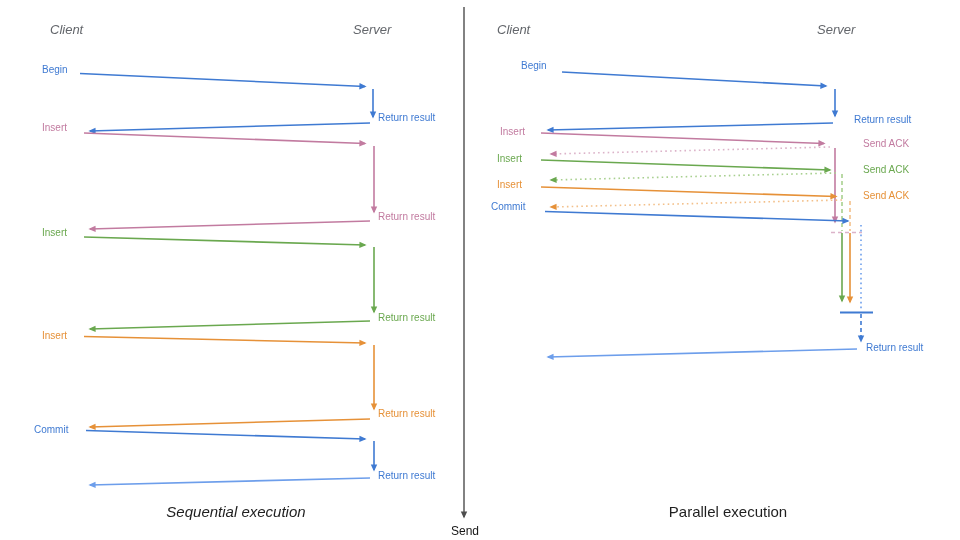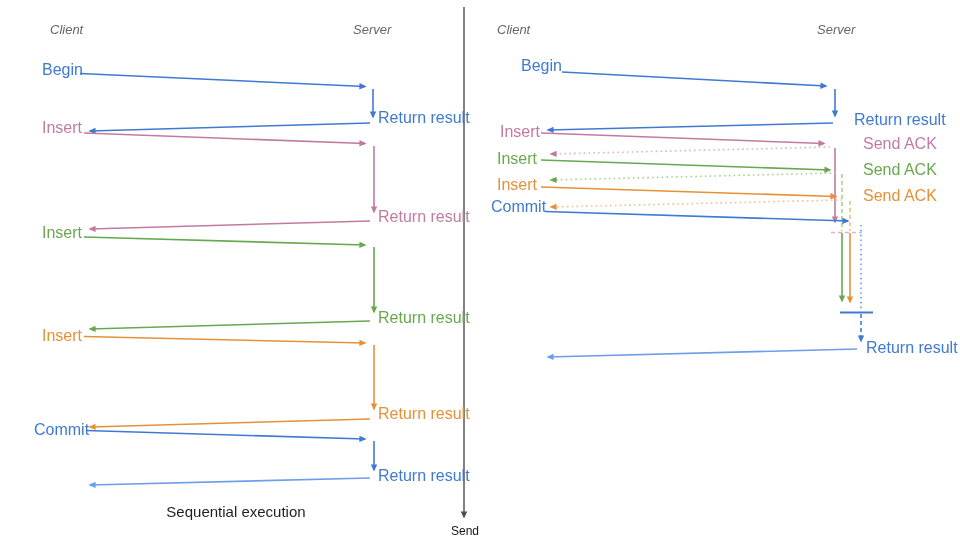--- a/index.html
+++ b/index.html
@@ -2,21 +2,21 @@
 <html><head>
 <meta charset="utf-8">
 <style>
   html,body{margin:0;padding:0;background:#ffffff;}
   body{
     width:960px;height:540px;position:relative;overflow:hidden;
     font-family:"Liberation Sans","DejaVu Sans",sans-serif;
   }
   #stage{position:absolute;left:0;top:0;width:960px;height:540px;}
   svg{position:absolute;left:0;top:0;}
-  .lbl{position:absolute;font-size:16px;line-height:14px;white-space:nowrap;}
+  .lbl{position:absolute;font-size:10px;line-height:14px;white-space:nowrap;}
   .hdr{position:absolute;font-size:13px;line-height:15px;font-style:italic;color:#63666b;white-space:nowrap;}
   .title{position:absolute;font-size:15px;line-height:18px;color:#1f1f1f;text-align:center;white-space:nowrap;}
   .time{position:absolute;font-size:12px;line-height:14px;color:#161616;white-space:nowrap;}
   .ln{fill:none;stroke-width:1.6;}
   .thin{fill:none;stroke-width:1.4;}
   .dot{stroke-dasharray:1.6,3.2;}
   .dsh{stroke-dasharray:4,3;}
   .bar{fill:none;stroke-width:2.2;}
 </style>
 </head>
@@ -111,36 +111,37 @@
 
 <div class="lbl" style="left:42px;top:226px;color:#6aa84f;">Insert</div>
 <div class="lbl" style="left:378px;top:311px;color:#6aa84f;">Return result</div>
 
 <div class="lbl" style="left:42px;top:329px;color:#e69138;">Insert</div>
 <div class="lbl" style="left:378px;top:407px;color:#e69138;">Return result</div>
 
 <div class="lbl" style="left:34px;top:423px;color:#3f7ad2;">Commit</div>
 <div class="lbl" style="left:378px;top:469px;color:#3f7ad2;">Return result</div>
 
-<div class="title" style="left:156px;top:503px;width:160px;">Sequential execution</div>
+<div class="title" style="left:156px;top:503px;width:160px;font-style:italic;">Sequential execution</div>
 
 <div class="hdr" style="left:497px;top:22px;">Client</div>
 <div class="hdr" style="left:817px;top:22px;">Server</div>
 
 <div class="lbl" style="left:521px;top:59px;color:#3f7ad2;">Begin</div>
 <div class="lbl" style="left:854px;top:113px;color:#3f7ad2;">Return result</div>
 
 <div class="lbl" style="left:500px;top:125px;color:#c27ba0;">Insert</div>
 <div class="lbl" style="left:863px;top:137px;color:#c27ba0;">Send ACK</div>
 
 <div class="lbl" style="left:497px;top:152px;color:#6aa84f;">Insert</div>
 <div class="lbl" style="left:863px;top:163px;color:#6aa84f;">Send ACK</div>
 
 <div class="lbl" style="left:497px;top:178px;color:#e69138;">Insert</div>
 <div class="lbl" style="left:863px;top:189px;color:#e69138;">Send ACK</div>
 
 <div class="lbl" style="left:491px;top:200px;color:#3f7ad2;">Commit</div>
 <div class="lbl" style="left:866px;top:341px;color:#3f7ad2;">Return result</div>
 
+<div class="title" style="left:648px;top:503px;width:160px;">Parallel execution</div>
 
 <div class="time" style="left:451px;top:524px;">Send</div>
 
 </div>
 
 </body></html>

